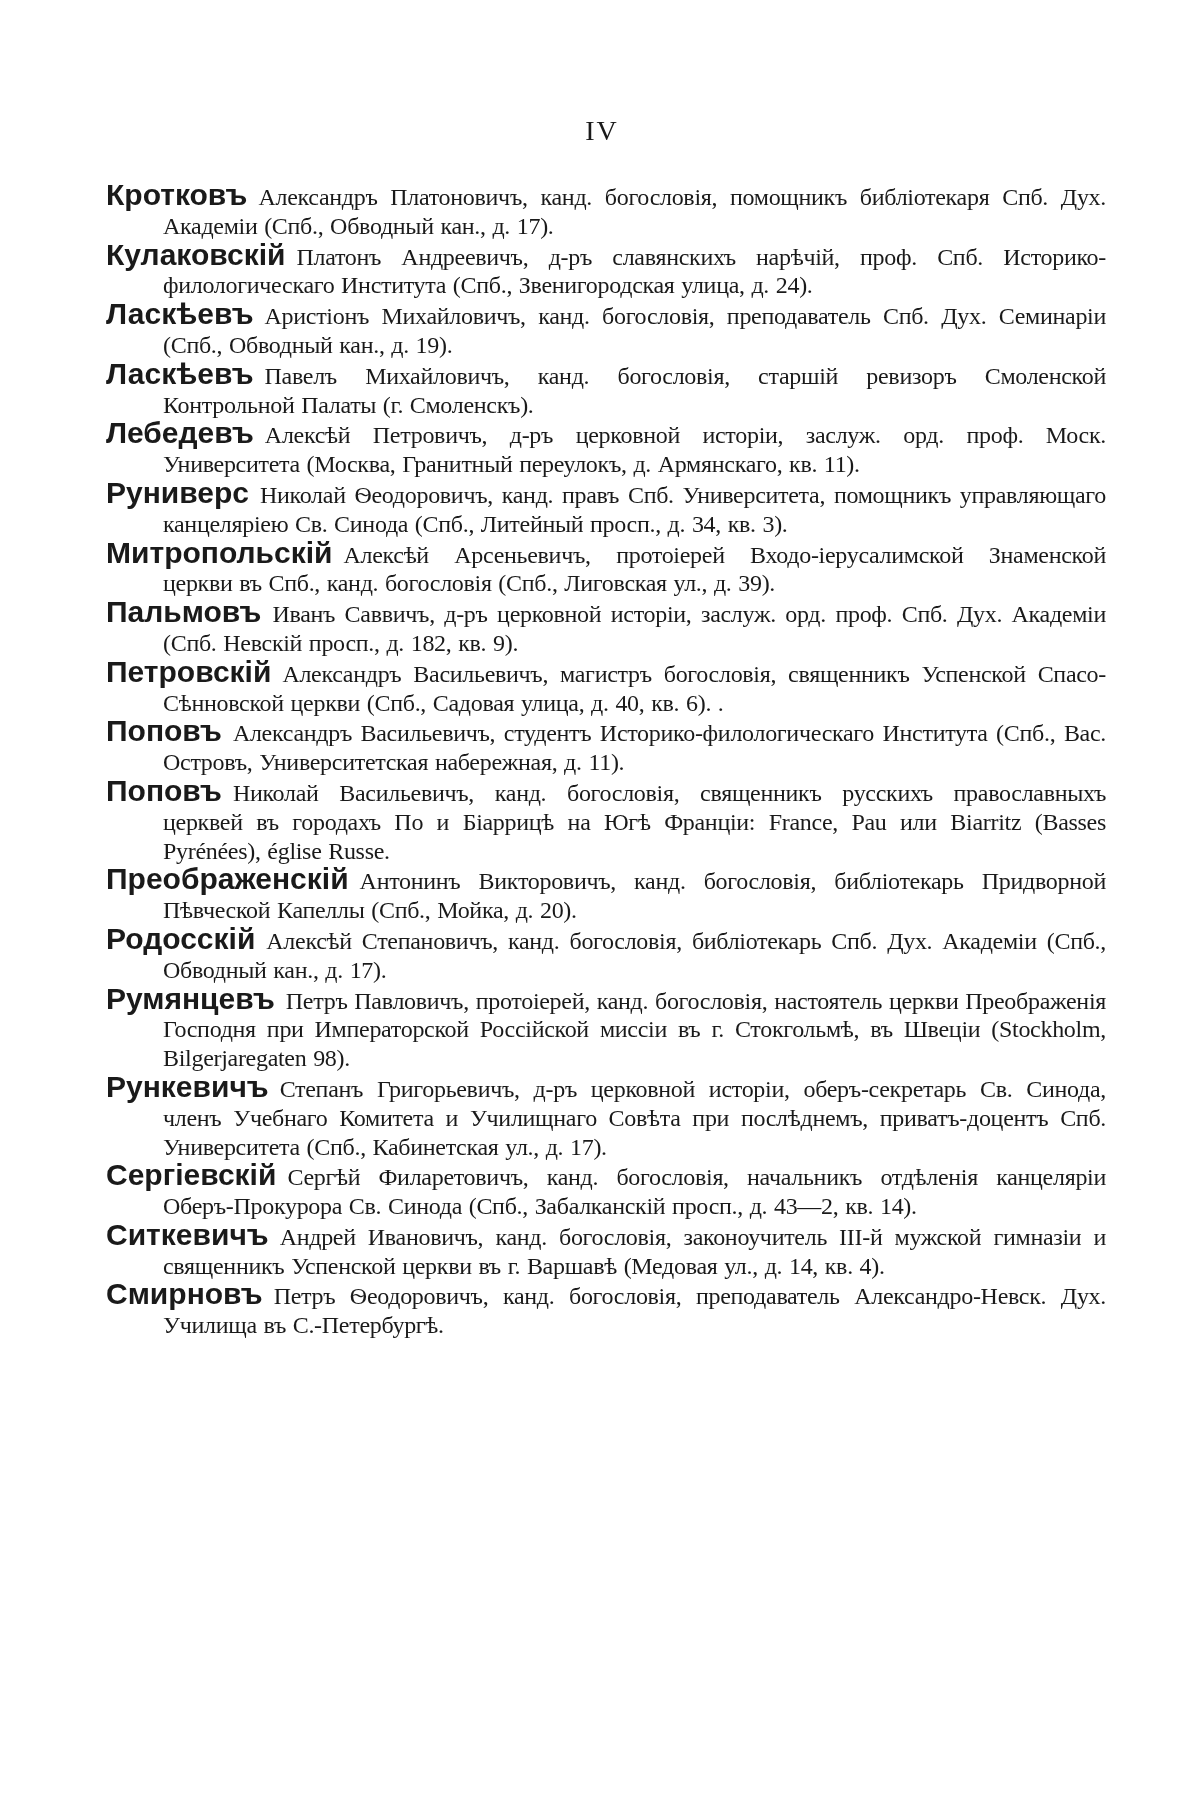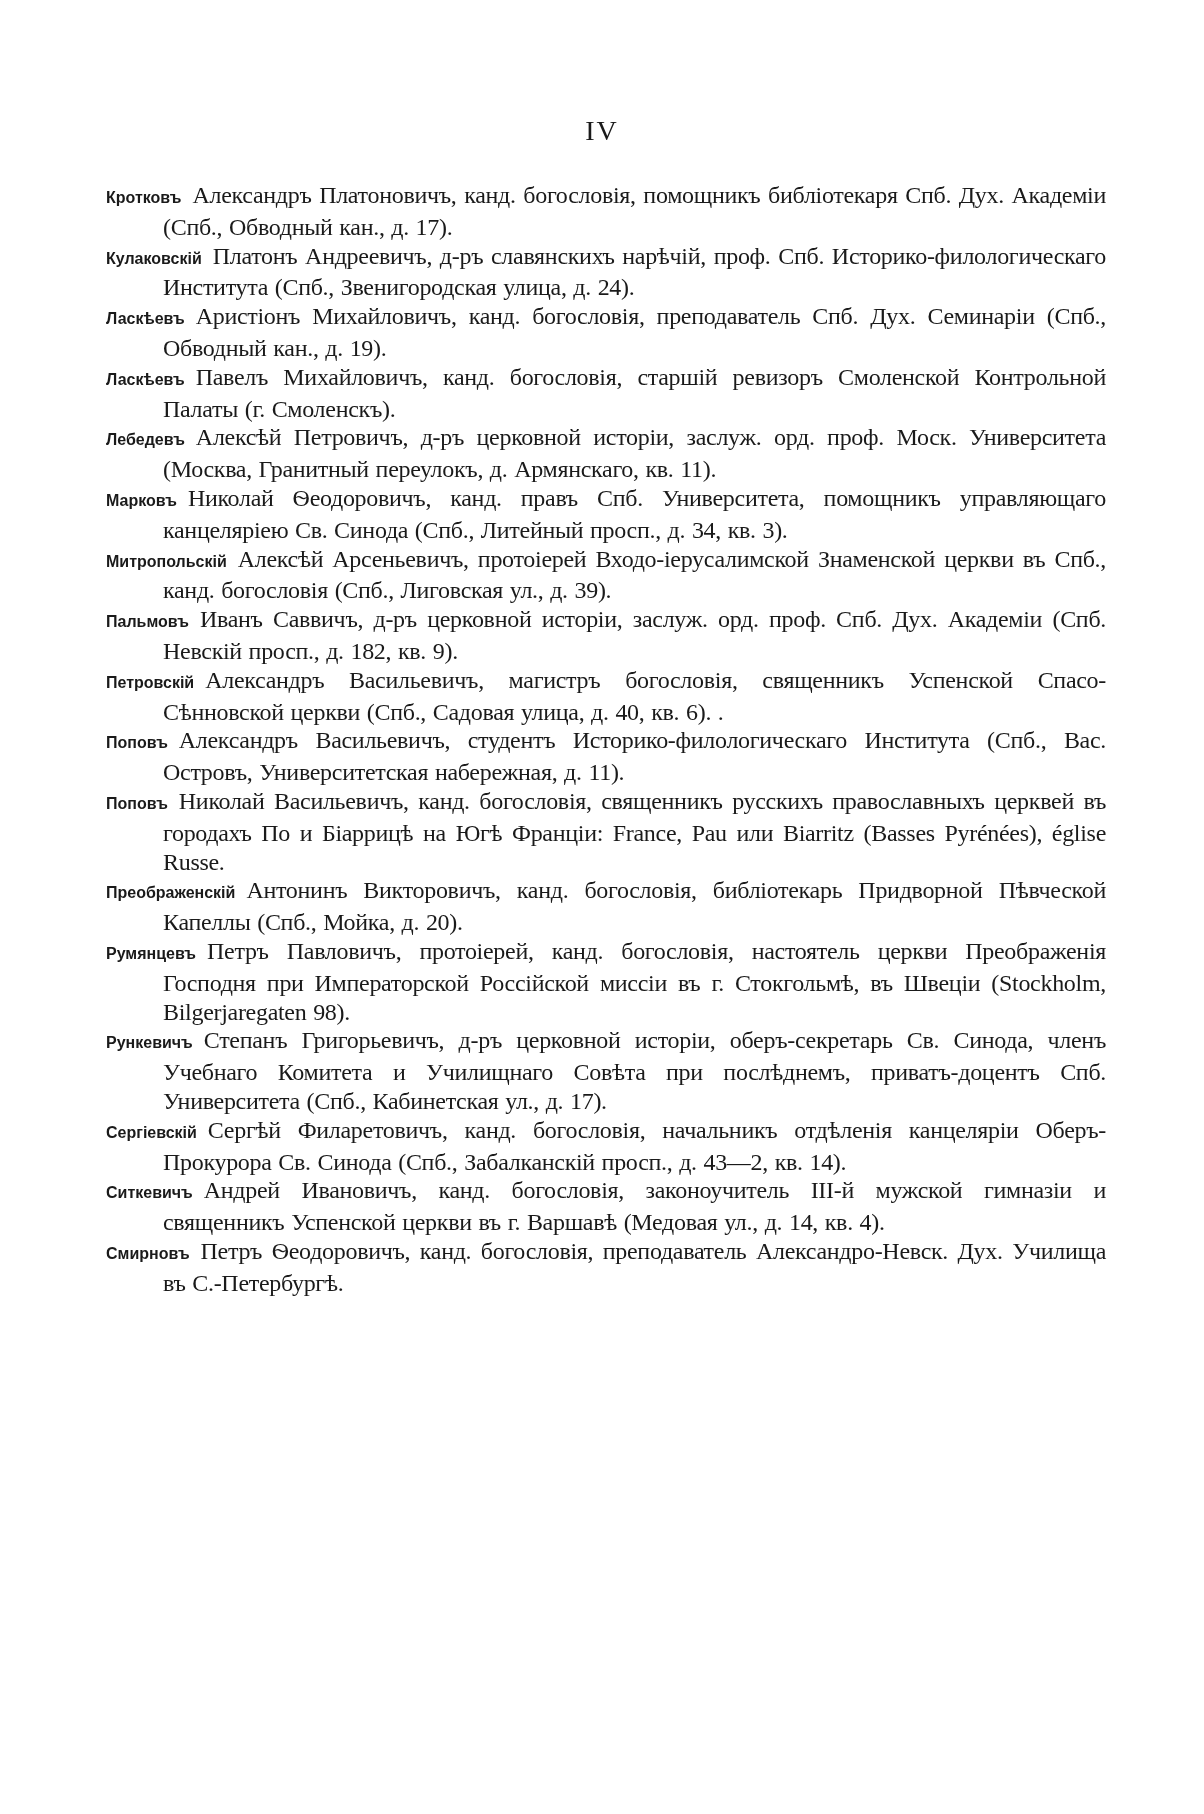--- a/index.html
+++ b/index.html
@@ -38,21 +38,21 @@
     line-height: 28.8px;
     letter-spacing: -0.3px;
     text-align: justify;
     padding-left: 57px;
     text-indent: -57px;
     word-spacing: 1px;
   }
   .surname {
     font-family: "Liberation Sans", "DejaVu Sans", sans-serif;
     font-weight: bold;
-    font-size: 16px;
+    font-size: 30px;
     letter-spacing: 0;
     margin-right: 11px;
   }
   .entry sup {
     font-size: 60%;
     line-height: 0;
     vertical-align: super;
   }
   .watermark {
     position: absolute;
@@ -86,21 +86,21 @@
   <p class="entry">
     <span class="surname">Ласкѣевъ</span><span class="entry-text">Павелъ Михайловичъ, канд. богословія, старшій ревизоръ Смоленской Контрольной Палаты (г. Смоленскъ).</span>
   </p>
 
   <p class="entry">
     <span class="surname">Лебедевъ</span><span class="entry-text">Алексѣй Петровичъ, д-ръ церковной исторіи, заслуж. орд. проф. Моск. Университета (Москва, Гранитный переулокъ, д. Армянскаго, кв. 11).</span>
   </p>
 
 
   <p class="entry">
-    <span class="surname">Марковъ</span><span class="entry-text">Николай Ѳеодоровичъ, канд. правъ Спб. Университета, помощникъ управляющаго канцеляріею Св. Синода (Спб., Литейный просп., д. 34, кв. 3).</span>
+    <span class="surname">Руниверс</span><span class="entry-text">Николай Ѳеодоровичъ, канд. правъ Спб. Университета, помощникъ управляющаго канцеляріею Св. Синода (Спб., Литейный просп., д. 34, кв. 3).</span>
   </p>
 
   <p class="entry">
     <span class="surname">Митропольскій</span><span class="entry-text">Алексѣй Арсеньевичъ, протоіерей Входо-іерусалимской Знаменской церкви въ Спб., канд. богословія (Спб., Лиговская ул., д. 39).</span>
   </p>
 
 
   <p class="entry">
     <span class="surname">Пальмовъ</span><span class="entry-text">Иванъ Саввичъ, д-ръ церковной исторіи, заслуж. орд. проф. Спб. Дух. Академіи (Спб. Невскій просп., д. 182, кв. 9).</span>
   </p>
@@ -115,20 +115,23 @@
   </p>
 
   <p class="entry">
     <span class="surname">Поповъ</span><span class="entry-text">Николай Васильевичъ, канд. богословія, священникъ русскихъ православныхъ церквей въ городахъ По и Біаррицѣ на Югѣ Франціи: France, Pau или Biarritz (Basses Pyrénées), église Russe.</span>
   </p>
 
   <p class="entry">
     <span class="surname">Преображенскій</span><span class="entry-text">Антонинъ Викторовичъ, канд. богословія, библіотекарь Придворной Пѣвческой Капеллы (Спб., Мойка, д. 20).</span>
   </p>
 
+  <p class="entry">
+    <span class="surname">Родосскій</span><span class="entry-text">Алексѣй Степановичъ, канд. богословія, библіотекарь Спб. Дух. Академіи (Спб., Обводный кан., д. 17).</span>
+  </p>
 
   <p class="entry">
     <span class="surname">Румянцевъ</span><span class="entry-text">Петръ Павловичъ, протоіерей, канд. богословія, настоятель церкви Преображенія Господня при Императорской Россійской миссіи въ г. Стокгольмѣ, въ Швеціи (Stockholm, Bilgerjaregaten 98).</span>
   </p>
 
   <p class="entry">
     <span class="surname">Рункевичъ</span><span class="entry-text">Степанъ Григорьевичъ, д-ръ церковной исторіи, оберъ-секретарь Св. Синода, членъ Учебнаго Комитета и Училищнаго Совѣта при послѣднемъ, приватъ-доцентъ Спб. Университета (Спб., Кабинетская ул., д. 17).</span>
   </p>
 
 

